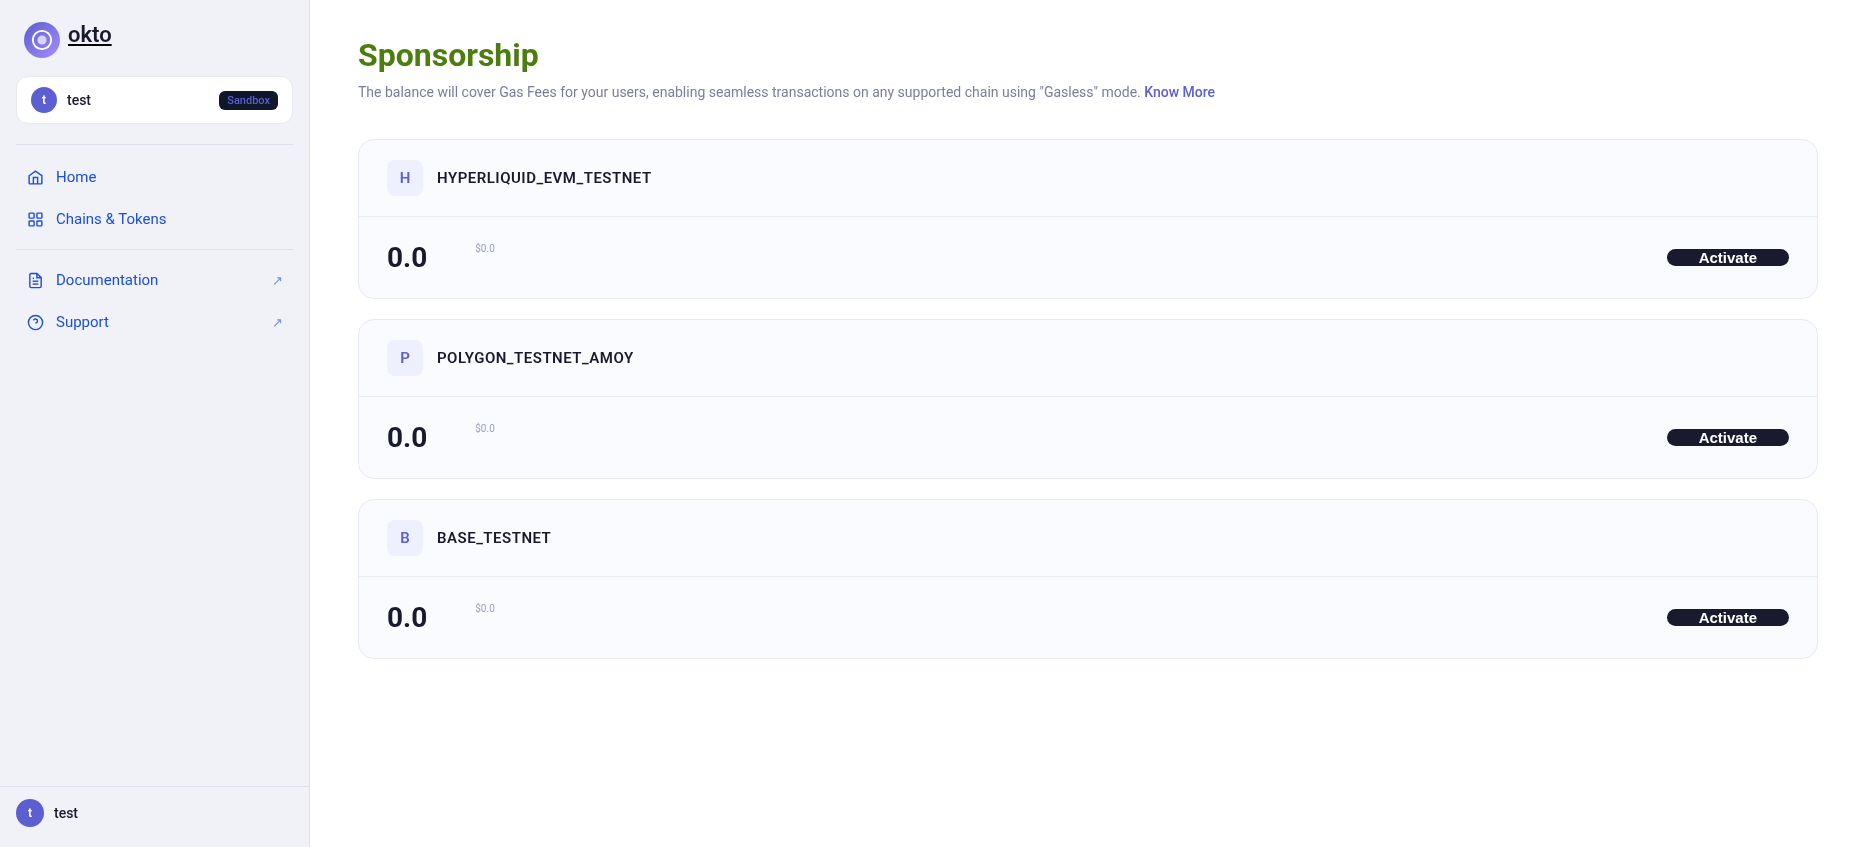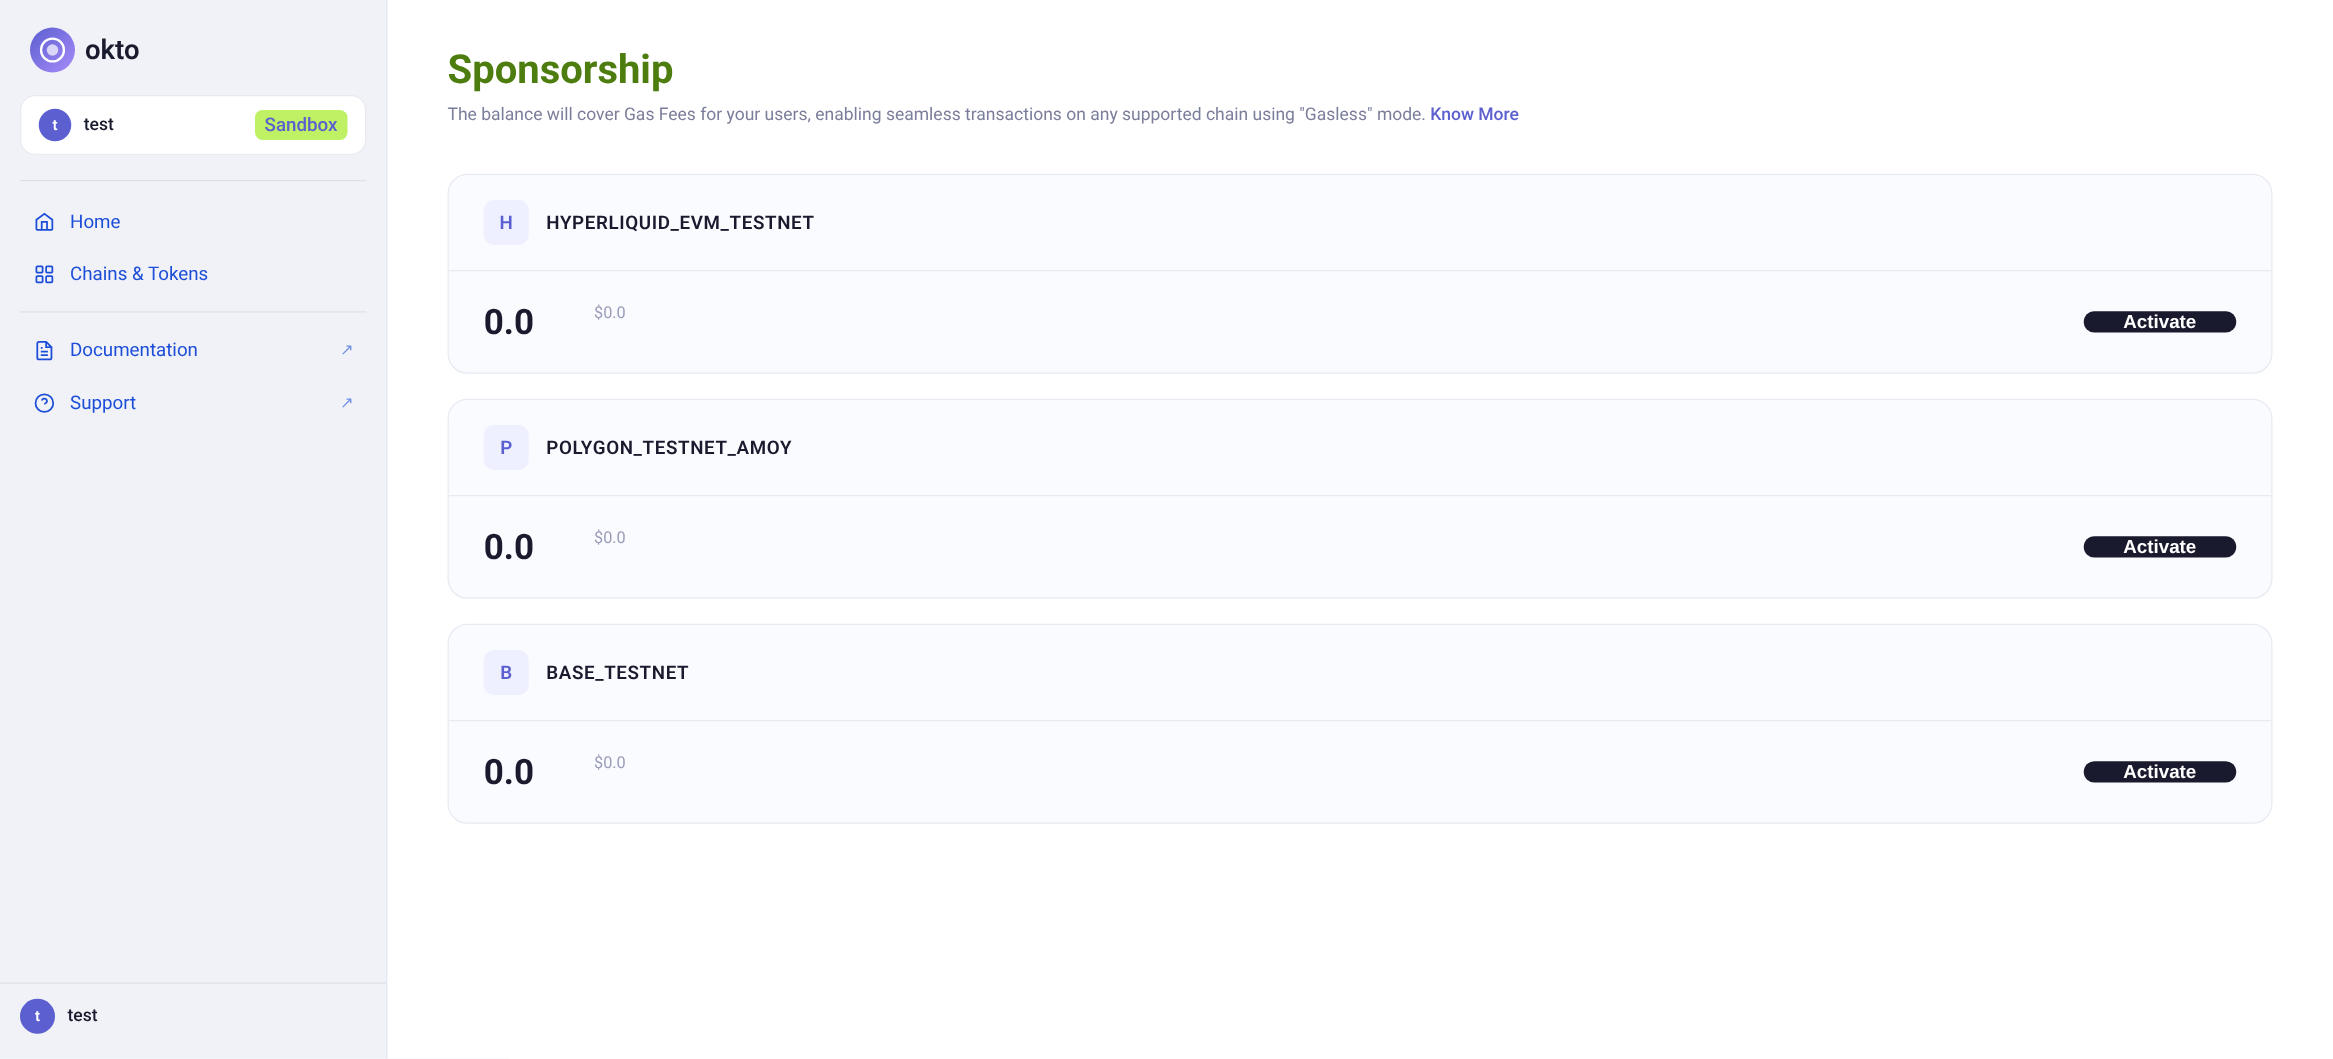--- a/index.html
+++ b/index.html
@@ -18,23 +18,24 @@
       background: #f0f2f8;
       display: flex;
       flex-direction: column;
       padding: 0;
       border-right: 1px solid #e0e3ee;
       height: 100vh;
     }
 
     .sidebar-logo {
       display: flex;
-      align-items: center;
+      align-items: flex-start;
       gap: 8px;
       padding: 22px 24px 18px 24px;
+      text-decoration: underline;
     }
 
     .logo-icon {
       width: 36px;
       height: 36px;
       border-radius: 50%;
       background: linear-gradient(135deg, #5b5fcf 0%, #a78bfa 100%);
       display: flex;
       align-items: center;
       justify-content: center;
@@ -73,23 +74,23 @@
     }
 
     .user-name {
       font-size: 14px;
       font-weight: 500;
       color: #1a1a2e;
       flex: 1;
     }
 
     .sandbox-badge {
-      background: #bef264;
+      background: #0f172a;
       color: #5b5fcf;
-      font-size: 15px;
+      font-size: 11px;
       font-weight: 500;
       padding: 3px 8px;
       border-radius: 6px;
     }
 
     .sidebar-divider {
       height: 1px;
       background: #dde0ea;
       margin: 4px 16px;
     }
@@ -232,21 +233,21 @@
       gap: 48px;
     }
 
     .balance-amount {
       font-size: 28px;
       font-weight: 700;
       color: #1a1a2e;
     }
 
     .balance-usd {
-      font-size: 13px;
+      font-size: 10px;
       color: #9a9db8;
       margin-top: 2px;
     }
 
     .activate-btn {
       background: #1a1a2e;
       color: white;
       border: none;
       border-radius: 50px;
       padding: 0 32px;

